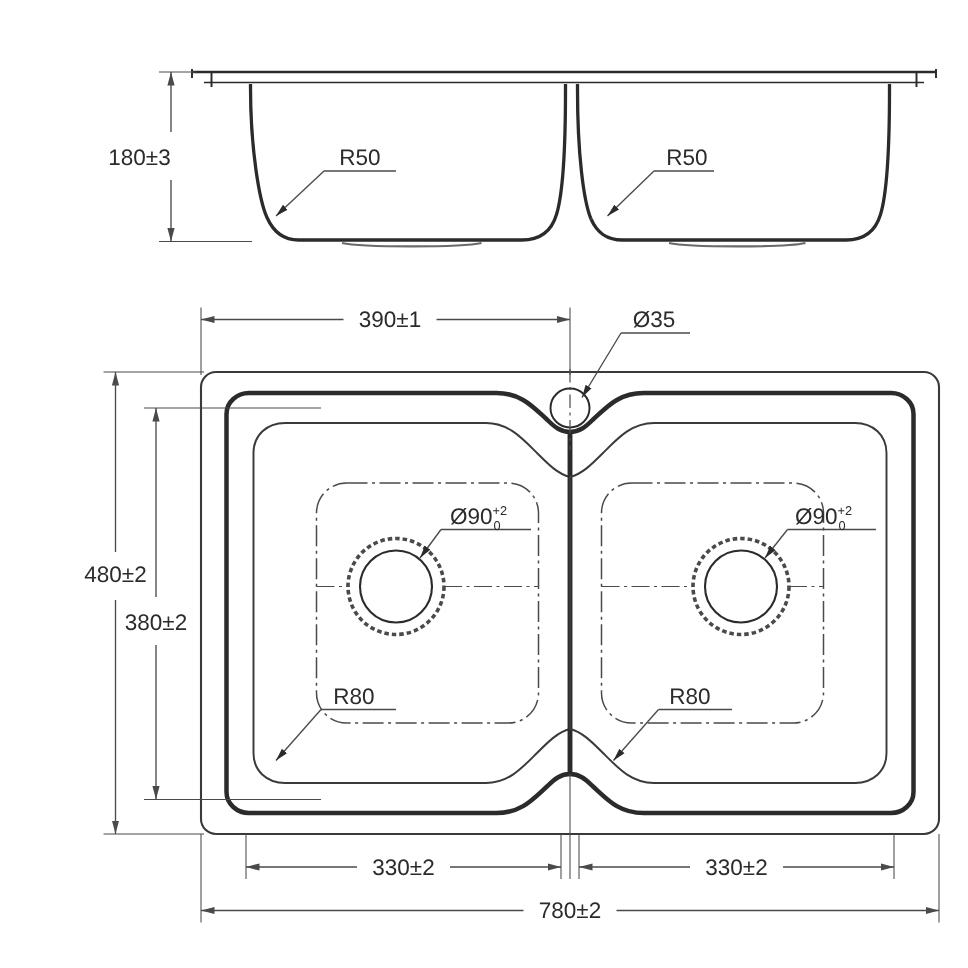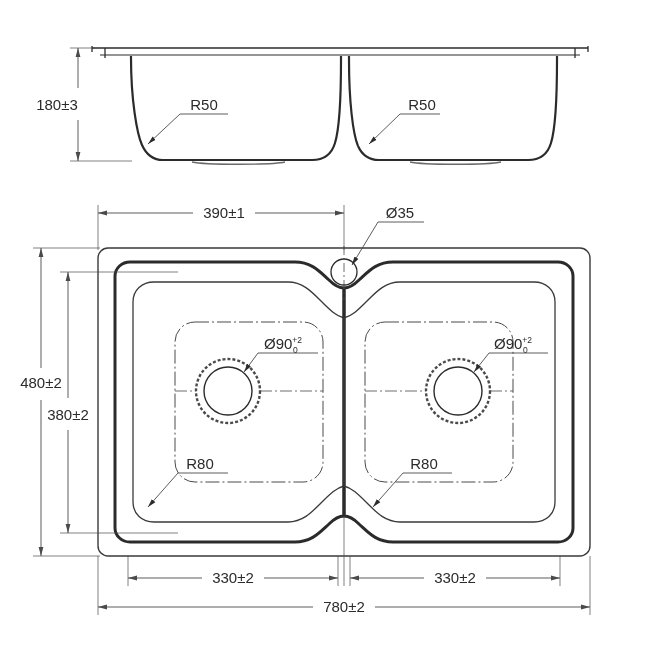--- a/index.html
+++ b/index.html
@@ -1,18 +1,18 @@
 <!DOCTYPE html>
 <html><head>
 <meta charset="utf-8">
 <style>
   html,body{margin:0;padding:0;background:#ffffff;}
   body{width:645px;height:645px;overflow:hidden;
        font-family:"Liberation Sans","DejaVu Sans",sans-serif;}
-  #drawing{position:relative;width:511px;height:645px;}
+  #drawing{position:relative;width:511px;height:645px;padding-left:36px;}
   svg{display:block;}
   .dimtext{font-family:"Liberation Sans","DejaVu Sans",sans-serif;
            font-size:15px;fill:#2b2b2b;}
   .tol{font-size:8.5px;}
 </style>
 </head>
 <body>
 
 <div id="drawing">
 <svg width="645" height="645" viewBox="0 0 645 645">

